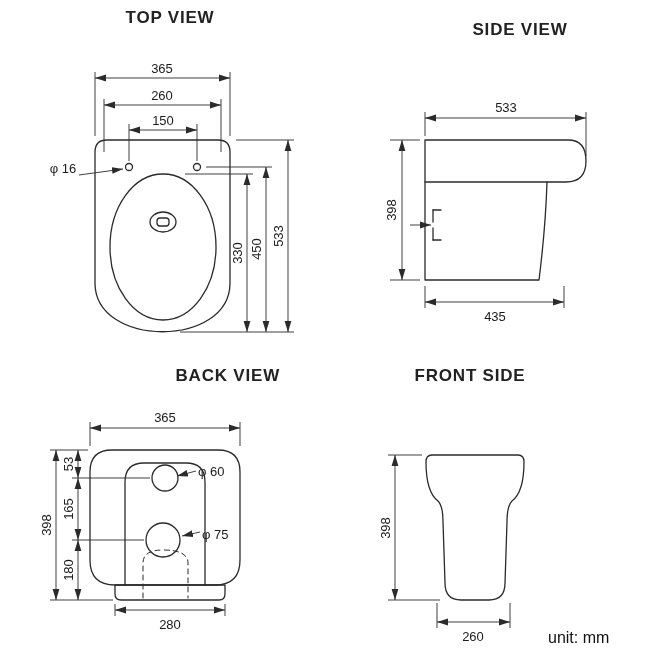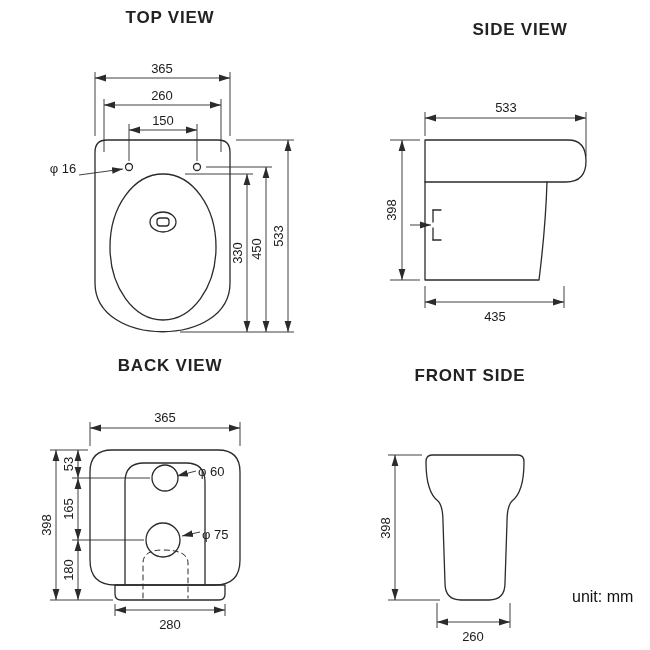--- a/index.html
+++ b/index.html
@@ -6,41 +6,41 @@
   html, body { background: #ffffff; }
   body {
     width: 650px; height: 650px; position: relative; overflow: hidden;
     font-family: "Liberation Sans", sans-serif; color: #1b1b1b;
   }
   .view-title {
     position: absolute; font-size: 17px; font-weight: 600;
     letter-spacing: 0.8px; color: #222; text-align: center;
   }
   .unit-label {
-    position: absolute; left: 548px; top: 588px;
-    font-size: 16px; color: #111; margin-left: 24px;
+    position: absolute; left: 548px; top: 629px;
+    font-size: 16px; color: #111;
   }
   svg { position: absolute; overflow: visible; }
   .outline path, .outline line, .outline circle, .outline ellipse, .outline rect {
     fill: none; stroke: #2b2b2b; stroke-width: 1.3px;
     stroke-linecap: round; stroke-linejoin: round;
   }
   .dims line { stroke: #2b2b2b; stroke-width: 0.9px; fill: none; }
   .dims text {
     font-size: 13px; fill: #1b1b1b;
     font-family: "Liberation Sans", sans-serif;
   }
   .dashed { stroke-dasharray: 5 4; stroke-width: 1px !important; }
 </style>
 </head>
 <body>
 
 <h2 class="view-title" style="left:60px; top:8px; width:220px;">TOP VIEW</h2>
 <h2 class="view-title" style="left:410px; top:20px; width:220px;">SIDE VIEW</h2>
-<h2 class="view-title" style="left:60px; top:356px; width:220px;">BACK VIEW</h2>
+<h2 class="view-title" style="left:60px; top:366px; width:220px;text-align:right;">BACK VIEW</h2>
 <h2 class="view-title" style="left:360px; top:366px; width:220px;">FRONT SIDE</h2>
 
 <svg style="left:0; top:40px;" width="330" height="320" viewBox="0 0 330 320">
   <defs>
     <marker id="aT" markerWidth="12" markerHeight="9" refX="11" refY="4" orient="auto-start-reverse" markerUnits="userSpaceOnUse">
       <path d="M0,0.6 L11,4 L0,7.4 Z" fill="#2b2b2b"></path>
     </marker>
   </defs>
 
   <g class="outline">

